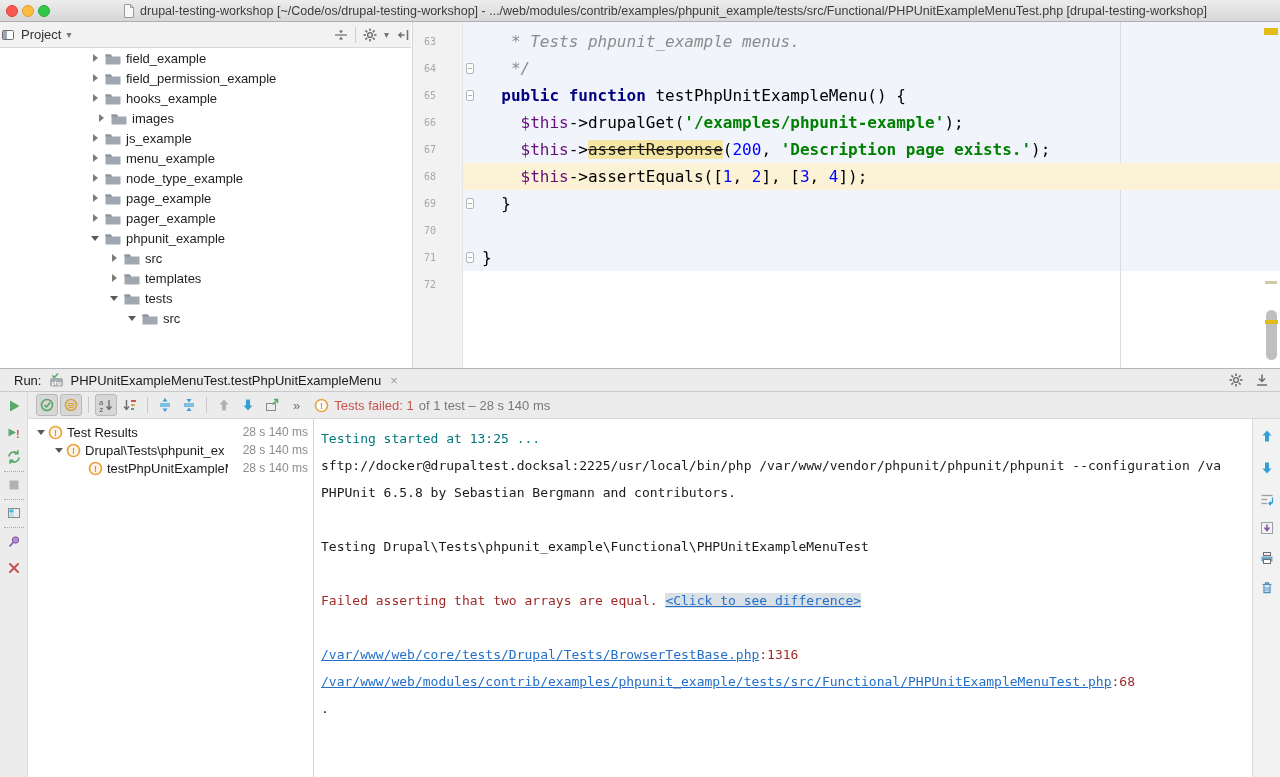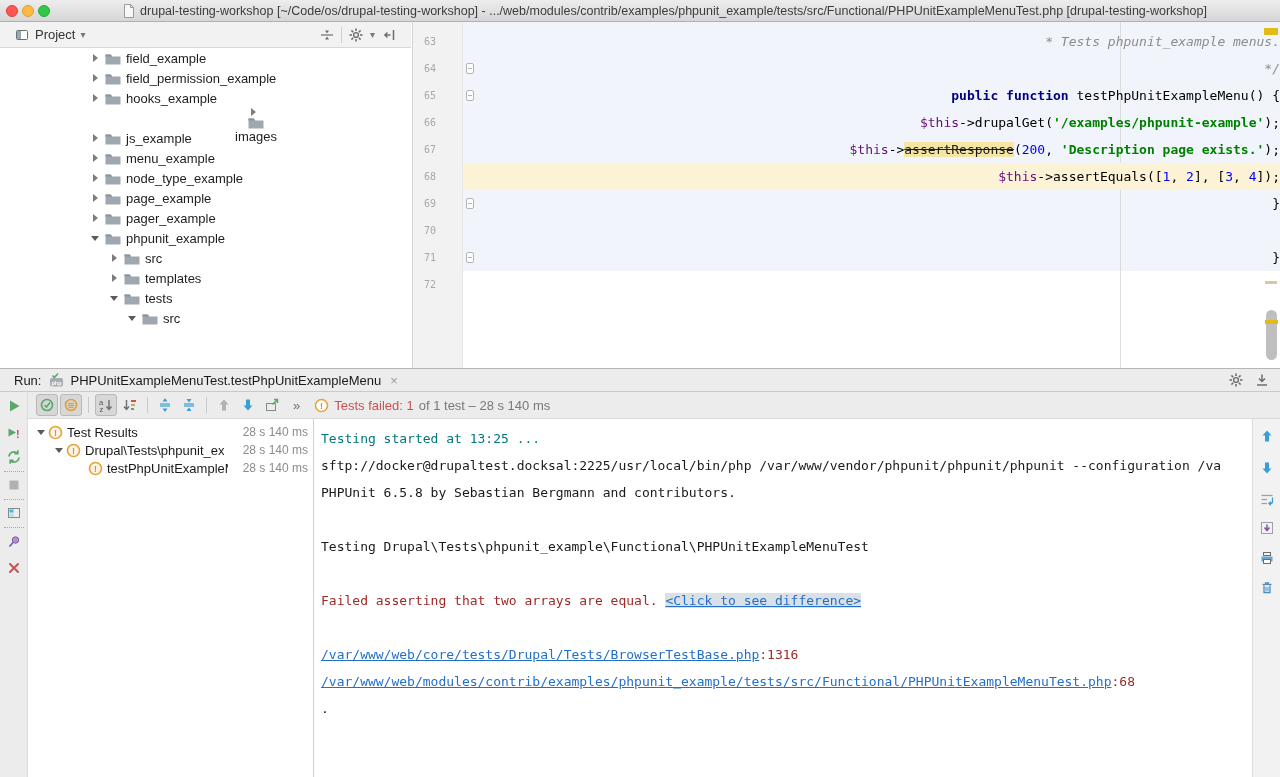--- a/index.html
+++ b/index.html
@@ -14,21 +14,21 @@
   .tl.red   { left:6px;  background:#fc5753; border:1px solid #df3e39; }
   .tl.yel   { left:22px; background:#fdbc40; border:1px solid #de9f34; }
   .tl.grn   { left:38px; background:#33c748; border:1px solid #27aa35; }
   #title-center { position:absolute; left:60px; right:10px; top:0; height:22px;
     display:flex; align-items:center; justify-content:center; gap:5px;
     color:#3c3c3c; font-size:12.5px; white-space:nowrap; overflow:hidden; }
 
   
   #project-panel { position:absolute; left:0; top:22px; width:411px; height:346px; background:#fff; }
   #project-header { height:26px; background:#f2f2f2; border-bottom:1px solid #d8d8d8;
-    display:flex; align-items:center; padding:0 14px; gap:5px; color:#333; }
+    display:flex; align-items:center; padding:0 0; gap:5px; color:#333; }
   #project-header .caret { color:#777; font-size:10px; }
   #project-header .right { margin-left:auto; display:flex; align-items:center; gap:6px; }
   .hsep { width:1px; height:16px; background:#cfcfcf; }
   #project-tree { height:320px; overflow:hidden; }
   .ptrow { height:20px; display:flex; align-items:center; white-space:nowrap; }
   .tarr { width:10px; display:inline-flex; justify-content:center; flex:none; }
   .arr-c { width:0; height:0; border-left:5px solid #7d7d7d; border-top:4px solid transparent; border-bottom:4px solid transparent; }
   .arr-e { width:0; height:0; border-top:5px solid #5a5a5a; border-left:4px solid transparent; border-right:4px solid transparent; }
   .ficon { margin-left:5px; flex:none; display:inline-flex; }
   .plabel { margin-left:5px; color:#1e1e1e; }
@@ -40,21 +40,21 @@
   #gutter { position:absolute; left:0; top:0; width:50px; height:100%;
     background:#f2f2f2; border-right:1px solid #e6e6e6; padding-top:6px; }
   .grow { height:27px; line-height:27px; text-align:right; padding-right:26px;
     color:#a8a8a8; font-size:10px; position:relative; }
   .gclock { position:absolute; right:-17px; top:6px; }
   #code-wrap { position:absolute; left:50px; top:0; right:0; bottom:0; }
   #tint { position:absolute; left:0; top:0; right:0; height:249px; background:#f1f5fb; }
   #margin-line { position:absolute; left:657px; top:0; bottom:0; width:1px; background:#dcdcdc; }
   #code-rows { position:absolute; left:0; top:0; right:0; padding-top:6px; z-index:1; }
   .crow { height:27px; line-height:27px; position:relative; white-space:pre;
-    font-size:13px; padding-left:19px;text-align:right; }
+    font-size:16px; padding-left:19px; }
   .crow.cur { background:#fcf3d6; }
   .fold { position:absolute; left:3px; top:8px; width:8px; height:11px;
     background:#fdfdfd; border:1px solid #b5b5b5; border-radius:2px; }
   .fold::after { content:""; position:absolute; left:1px; right:1px; top:4px; border-top:1px solid #b5b5b5; }
   .tk-comment { color:#8c8c8c; font-style:italic; }
   .tk-kw { color:#000080; font-weight:bold; }
   .tk-var { color:#660e7a; }
   .tk-str { color:#008000; font-weight:bold; }
   .tk-num { color:#0000ff; }
   .tk-dep { color:#1a1a1a; text-decoration:line-through; background:#f6e6a4; }
@@ -189,21 +189,21 @@
           <span class="arr-c"></span>
         </span>
         <span class="ficon">
           <svg width="16" height="13">
             <path d="M.5 2.5 h5.2 l1.5 2 H15.5 v8 H.5 Z" fill="#9fa8b0"></path>
             <path d="M.5 2.5 h5.2 l1.5 2 H.5 Z" fill="#8b949c"></path>
           </svg>
         </span>
         <span class="plabel">hooks_example</span>
       </div>
-      <div class="ptrow" style="padding-left: 96px; flex-direction: column;">
+      <div class="ptrow" style="padding-left: 96px;">
         <span class="tarr">
           <span class="arr-c"></span>
         </span>
         <span class="ficon">
           <svg width="16" height="13">
             <path d="M.5 2.5 h5.2 l1.5 2 H15.5 v8 H.5 Z" fill="#9fa8b0"></path>
             <path d="M.5 2.5 h5.2 l1.5 2 H.5 Z" fill="#8b949c"></path>
           </svg>
         </span>
         <span class="plabel">images</span>

